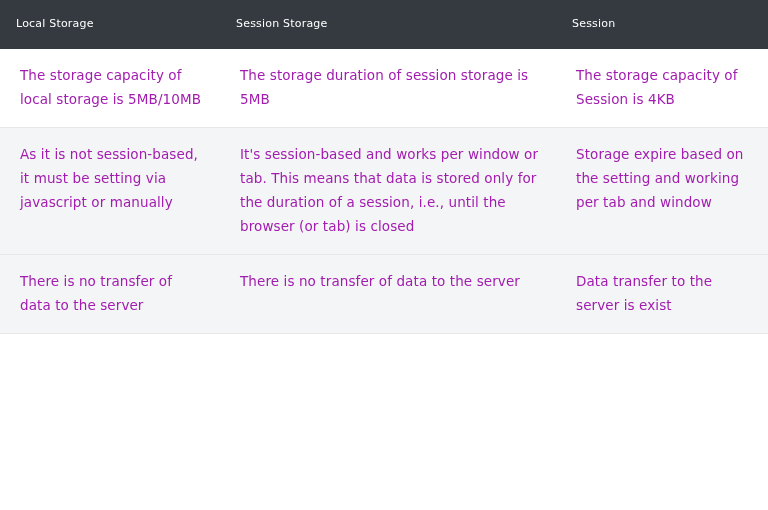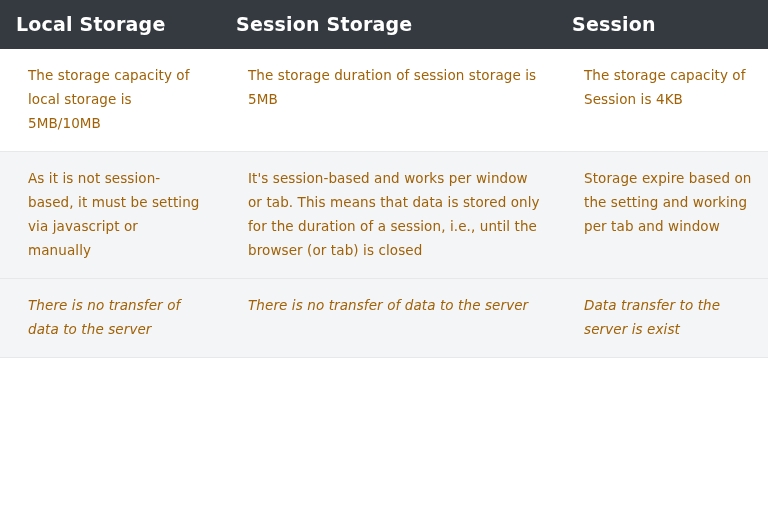--- a/index.html
+++ b/index.html
@@ -26,45 +26,44 @@
     background: #ffffff;
   }
   table.comparison col.c0 { width: 220px; }
   table.comparison col.c1 { width: 336px; }
   table.comparison col.c2 { width: 212px; }
 
   thead th {
     background: #343a40;
     color: #ffffff;
     text-align: left;
-    font-weight: 700;
-    font-size: 19px;
+    font-weight: 400;
+    font-size: 11px;
     line-height: 20px;
     padding: 14px 16px 15px 16px;
     vertical-align: middle;
     letter-spacing: 0.2px;
   }
   tbody td {
-    color: #a16207;
+    color: #a21caf;
     font-size: 13.5px;
     line-height: 24px;
-    padding: 14px 16px 16px 28px;
+    padding: 14px 16px 16px 20px;
     vertical-align: top;
     border-bottom: 1px solid #e6e8ea;
     letter-spacing: 0.1px;
   }
   tbody tr.odd td {
     background: #ffffff;
   }
   tbody tr.even td {
     background: #f4f5f6;
   }
   tbody tr:last-child td {
     border-bottom: 1px solid #e6e8ea;
-    font-style: italic;
   }
 </style>
 </head>
 <body>
 
 <div class="table-wrap">
   <table class="comparison">
     <colgroup>
       <col class="c0">
       <col class="c1">

